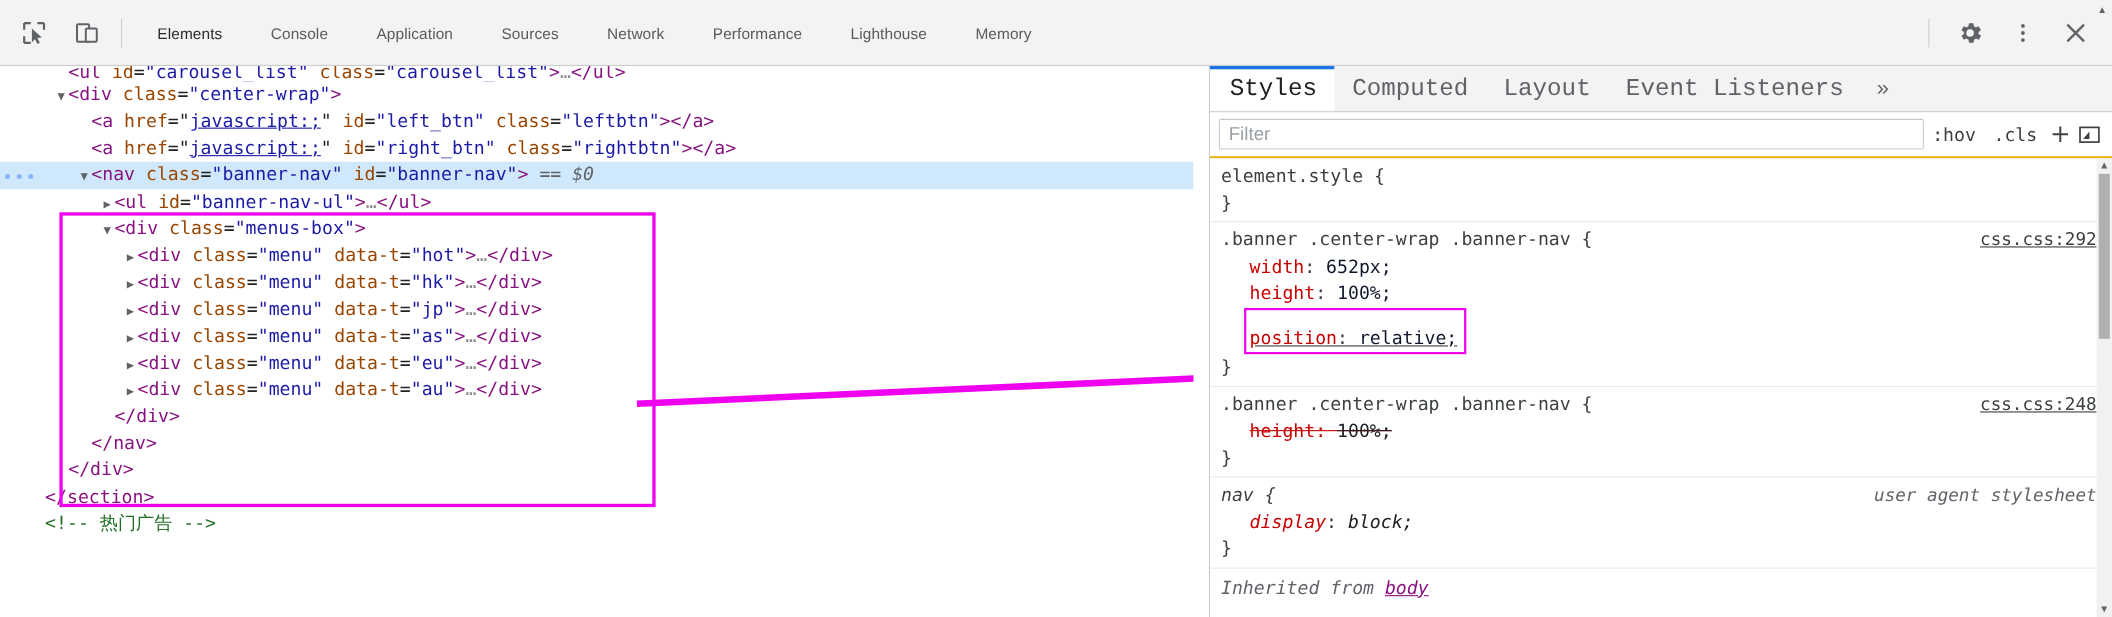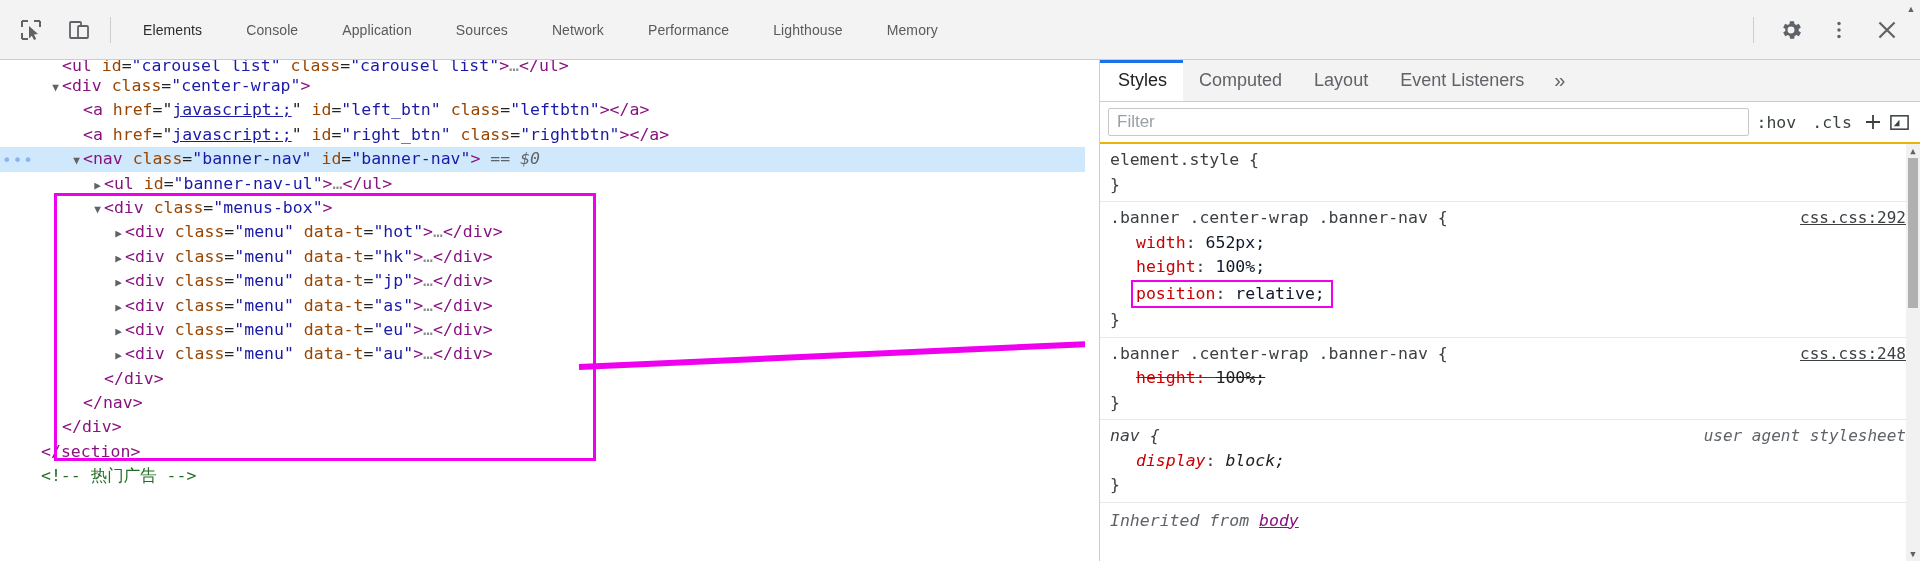--- a/index.html
+++ b/index.html
@@ -121,22 +121,23 @@
     border-left:1px solid #cdcdcd;
     display:flex; flex-direction:column;
   }
   #styles-tabbar{
     height:42px; min-height:42px; background:#f3f3f3;
     border-bottom:1px solid #cdcdcd;
     display:flex; align-items:stretch; position:relative;
   }
   .st-tab{
     padding:0 16px; display:flex; align-items:center;
-    font-size:18px; color:#5f6368; cursor:pointer; position:relative;
+    font-size:22px; color:#5f6368; cursor:pointer; position:relative;
     white-space:nowrap;
+    font-family:Liberation Mono, monospace;
   }
   .st-tab:first-child{ padding-left:18px; }
   .st-tab.active{ color:#202124; background:#ffffff; }
   .st-tab.active::after{
     content:""; position:absolute; left:0; right:0; top:0; height:3px;
     background:#1a73e8;
   }
   .st-more{
     padding:0 14px; display:flex; align-items:center;
     font-size:20px; color:#5f6368; cursor:pointer;
@@ -186,22 +187,23 @@
   .decl{ padding-left:26px; white-space:pre; }
   .prop{ color:#c80000; }
   .prop.ua-prop{ color:#c80000; font-style:italic; }
   .val{ color:#0f172a; }
   .val.ua-val{ color:#202124; font-style:italic; }
   .struck{ text-decoration:line-through; color:#c80000; }
   .struck .val{ text-decoration:line-through; color:#202124; }
   .hl-decl{
     display:inline-block;
     border:2.5px solid #ef00ef;
-    padding:0 6px 0 3px;
+    padding:14px 6px 0 3px;
     margin-left:-5px;
+    text-decoration:underline;
   }
   .inherited-line{
     padding:6px 0 4px 10px; color:#5f6368; font-style:italic;
   }
   .inherited-line .tgname{ color:#881280; font-style:italic; text-decoration:underline; }
 
   #styles-scroll{
     position:absolute; right:0; top:0; width:14px; height:100%;
     background:#f1f1f1;
   }

